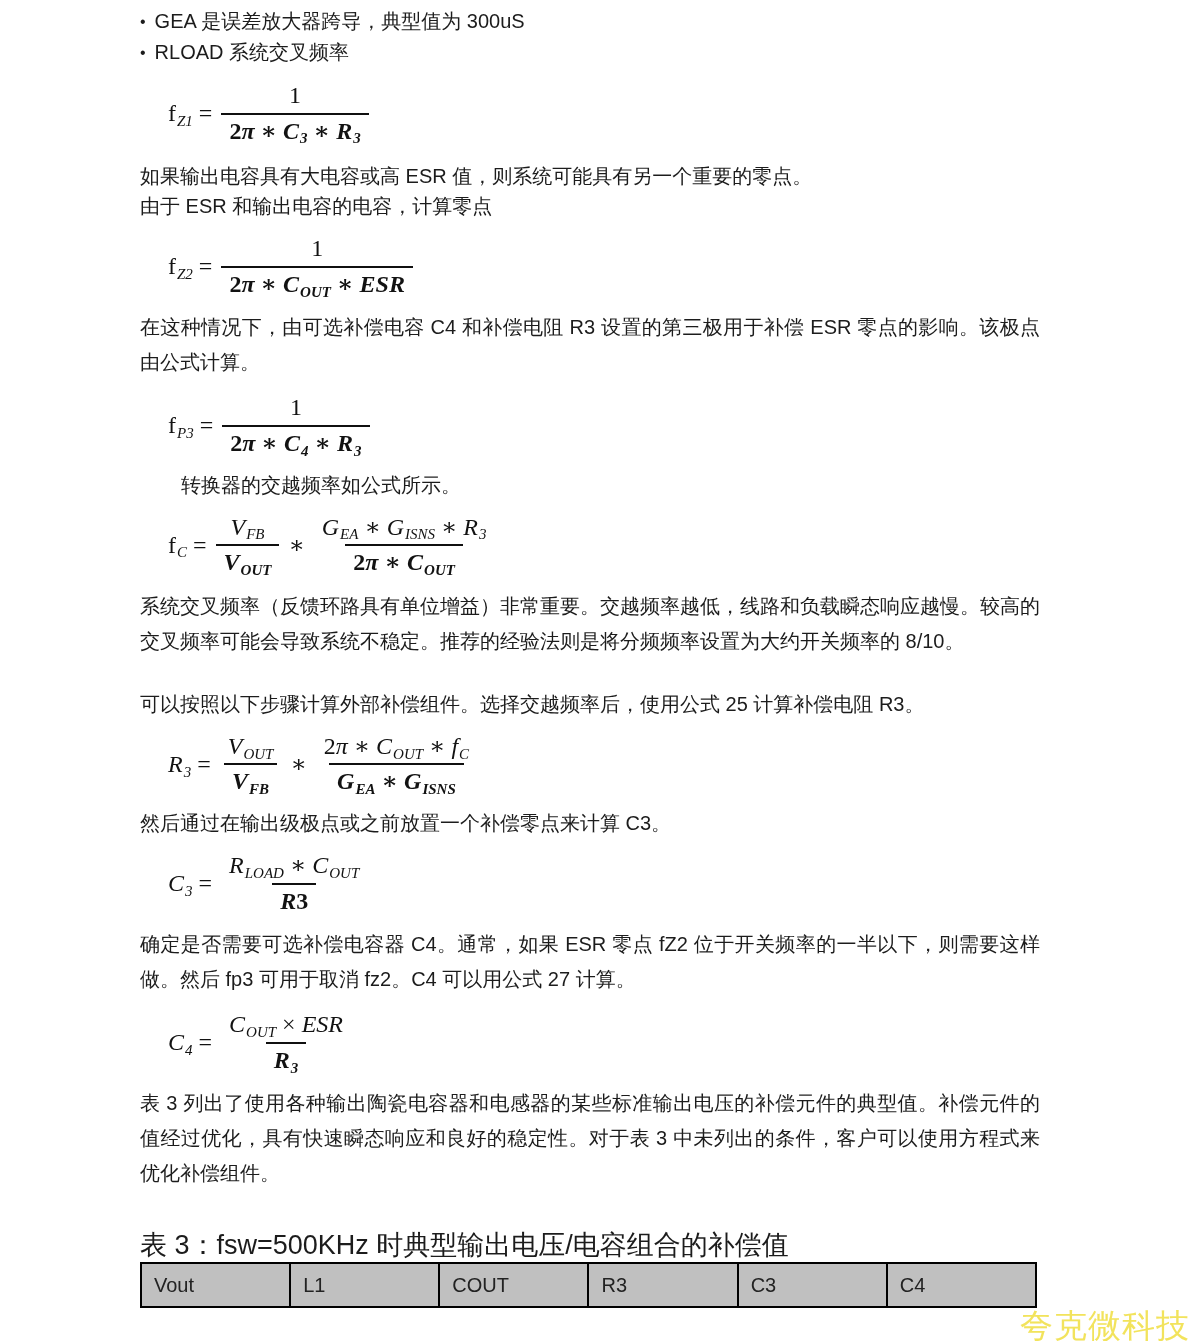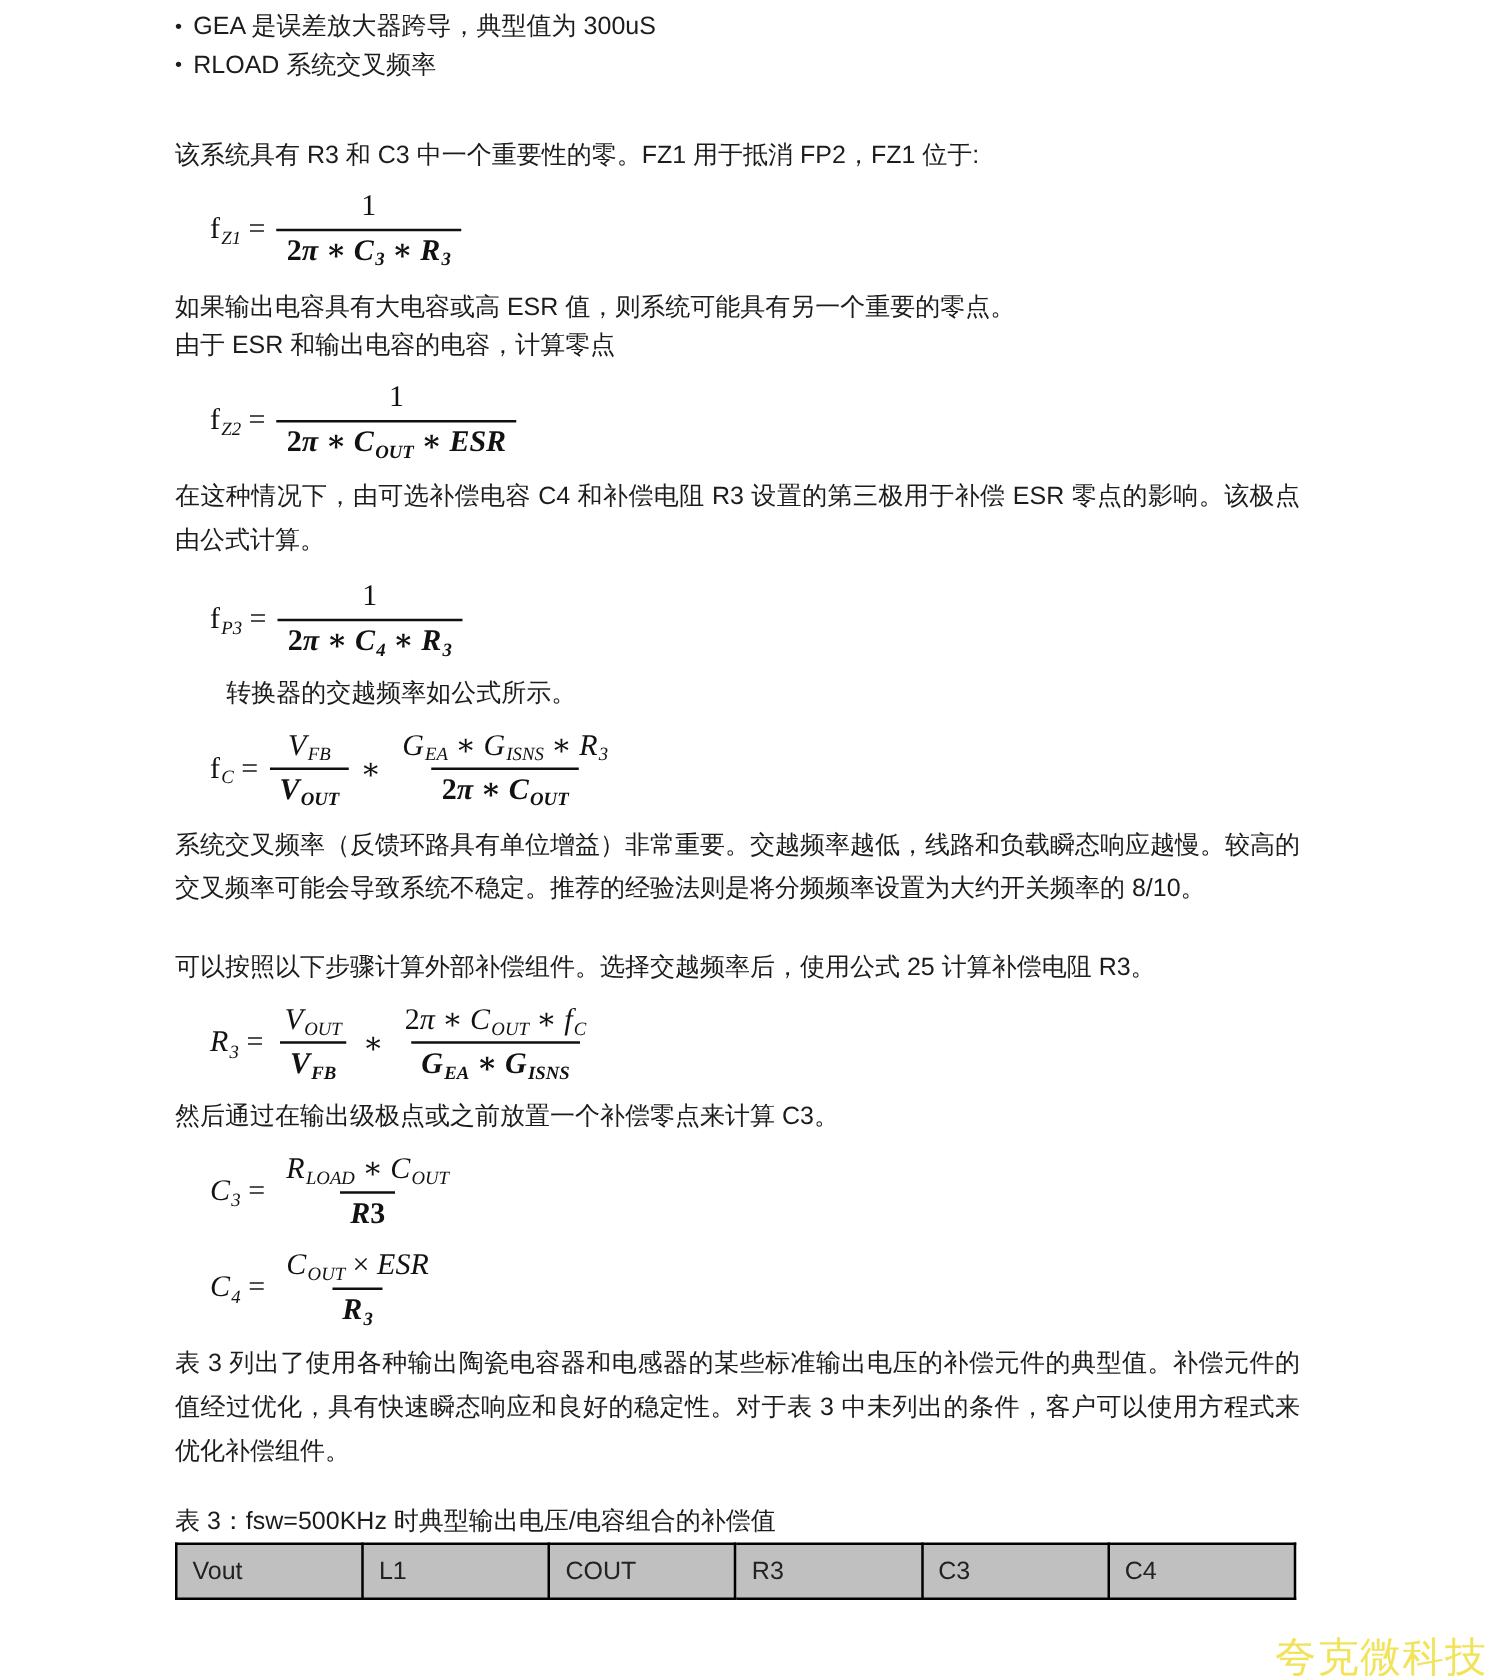--- a/index.html
+++ b/index.html
@@ -38,21 +38,21 @@
   .formula .it { font-style:italic; }
   .formula sub {
     font-size:15px; font-style:italic; line-height:1;
     position:relative; top:0.32em; margin-left:1px; vertical-align:baseline;
   }
   .frac { display:inline-flex; flex-direction:column; align-items:center; margin:0 3px; }
   .frac .num { padding:0 8px 3px; line-height:1.15; white-space:pre; }
   .frac .den { border-top:2px solid #101010; padding:3px 8px 0; line-height:1.15; white-space:pre;font-weight:bold; }
 
   
-  .tcaption { margin-top:26px; font-size:20px; line-height:24px; }
+  .tcaption { margin-top:42px; font-size:27px; line-height:24px; }
   table.comp-table {
     margin-top:5px; border-collapse:collapse; table-layout:fixed;
     width:897px;
   }
   table.comp-table th {
     border:2px solid #000000; height:42px; padding:0 0 0 12px;
     font-size:20px; font-weight:normal; text-align:left; color:#222222;
     vertical-align:middle;
   }
 
@@ -65,21 +65,20 @@
 </head>
 <body>
 
 <div class="content">
 
   <ul class="bullets">
     <li><span class="bdot">•</span><span>GEA 是误差放大器跨导，典型值为 300uS</span></li>
     <li><span class="bdot">•</span><span>RLOAD 系统交叉频率</span></li>
   </ul>
 
-  <p class="para single p1">该系统具有 R3 和 C3 中一个重要性的零。FZ1 用于抵消 FP2，FZ1 位于:</p>
 
   <div class="formula">
       <span class="run"><span>f</span><sub>Z1</sub><span> = </span></span>
       <span class="frac">
         <span class="num"><span>1</span></span>
         <span class="den"><span>2</span><span class="it">π</span><span> ∗ </span><span class="it">C</span><sub>3</sub><span> ∗ </span><span class="it">R</span><sub>3</sub></span>
       </span>
     </div>
 
   <p class="para single p2">如果输出电容具有大电容或高 ESR 值，则系统可能具有另一个重要的零点。</p>
@@ -138,20 +137,21 @@
   <p class="para single p7">然后通过在输出级极点或之前放置一个补偿零点来计算 C3。</p>
 
   <div class="formula">
       <span class="run"><span class="it">C</span><sub>3</sub><span> = </span></span>
       <span class="frac">
         <span class="num"><span class="it">R</span><sub>LOAD</sub><span> ∗ </span><span class="it">C</span><sub>OUT</sub></span>
         <span class="den"><span class="it">R</span><span>3</span></span>
       </span>
     </div>
 
+  <p class="para p8">确定是否需要可选补偿电容器 C4。通常，如果 ESR 零点 fZ2 位于开关频率的一半以下，则需要这样做。然后 fp3 可用于取消 fz2。C4 可以用公式 27 计算。</p>
 
   <div class="formula">
       <span class="run"><span class="it">C</span><sub>4</sub><span> = </span></span>
       <span class="frac">
         <span class="num"><span class="it">C</span><sub>OUT</sub><span> × </span><span class="it">ESR</span></span>
         <span class="den"><span class="it">R</span><sub>3</sub></span>
       </span>
     </div>
 
   <p class="para p9">表 3 列出了使用各种输出陶瓷电容器和电感器的某些标准输出电压的补偿元件的典型值。补偿元件的值经过优化，具有快速瞬态响应和良好的稳定性。对于表 3 中未列出的条件，客户可以使用方程式来优化补偿组件。</p>

